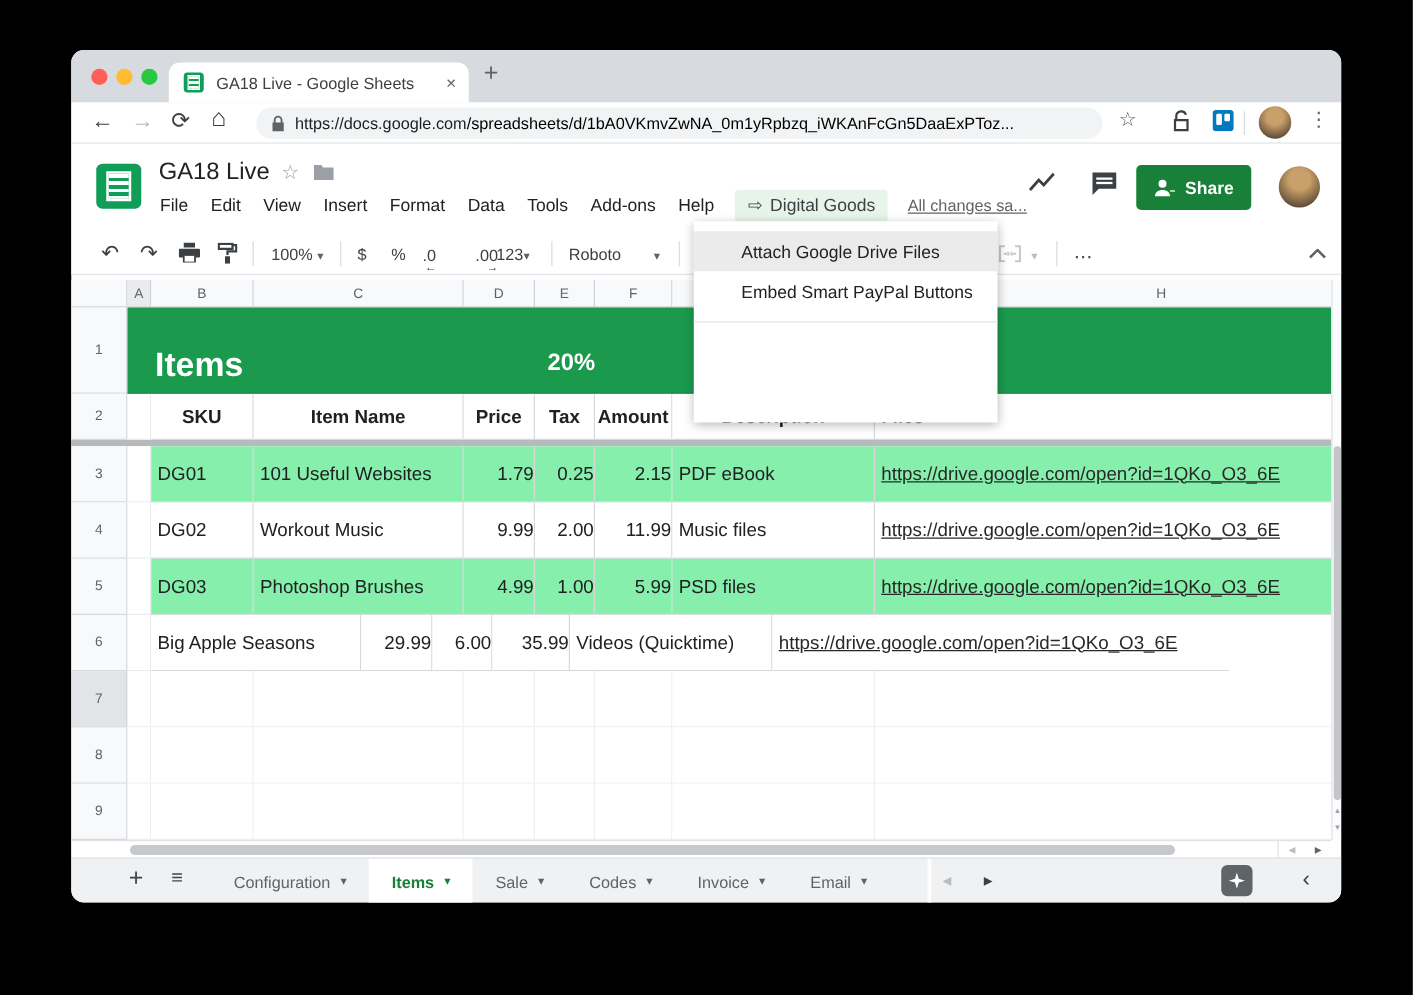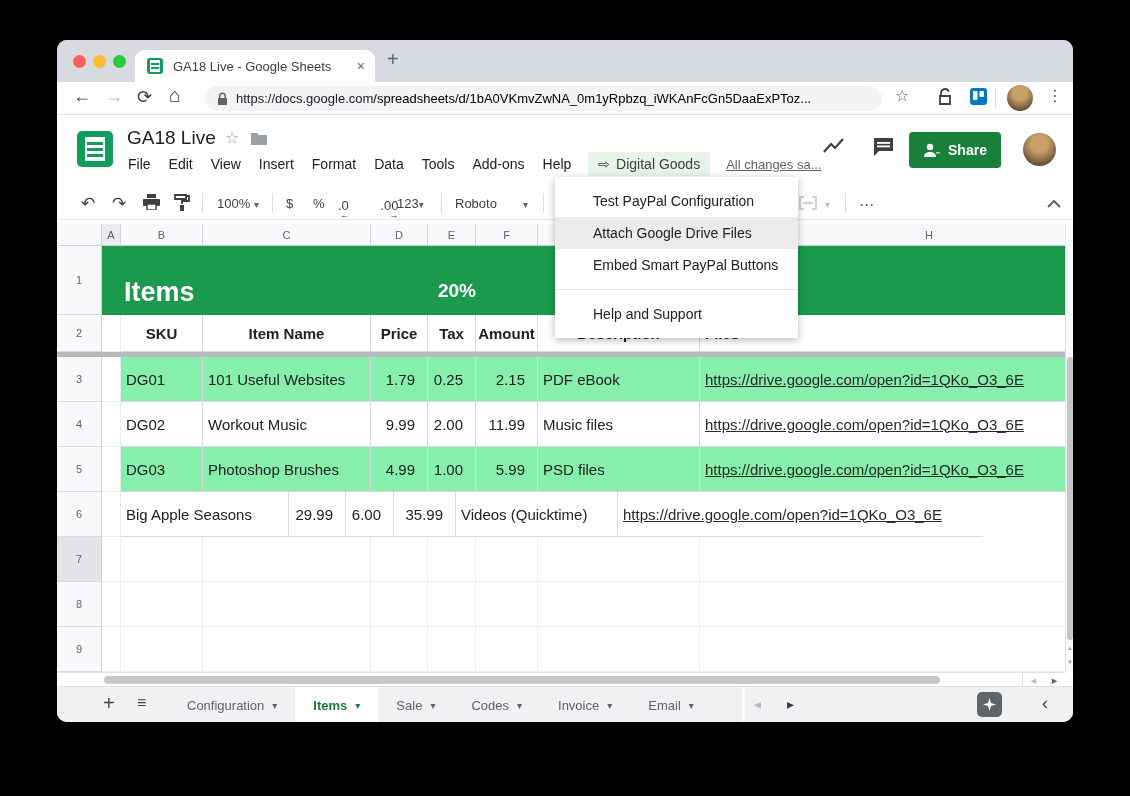--- a/index.html
+++ b/index.html
@@ -79,21 +79,21 @@
   #colhead .corner{width:45px;flex:0 0 45px;background:#f8f9fa;border-right:1px solid #cfd2d6;border-bottom:1px solid #cfd2d6;}
   #colhead .ph{padding-left:93px;}
   #row1 .rh,#row1-banner{height:69px;}
   #row1-banner{position:relative;width:963px;background:#1b9a4e;border-bottom:1px solid #17864395;}
   #banner-title{position:absolute;left:22px;bottom:6px;color:#fff;font-size:27px;font-weight:bold;}
   #banner-rate{position:absolute;left:326px;bottom:12px;width:48px;text-align:right;color:#fff;font-size:19px;font-weight:bold;}
   .hdr .cell{height:37px;font-weight:bold;justify-content:center;}
   .hdr .cell.lft{justify-content:flex-start;padding-left:5px;}
   .dr .cell{height:45px;}
   .dr .cell.txt{padding-left:5px;}
-  .dr .cell.num{justify-content:flex-end;padding-right:12px;}
+  .dr .cell.num{justify-content:flex-end;padding-right:0;}
   .band .cell{background:#86efac;}
   .band .cell.cA{background:#fff;}
   .dr .link{text-decoration:underline;color:#282828;padding-left:5px;}
   #frozen-divider{height:5px;width:1008px;background:#b7babd;}
   .er .cell{height:45px;border-color:#edeff2;background:#fff;}
 
   
   #vscroll{position:absolute;left:1008px;top:184px;width:8px;height:448px;background:#fafbfc;border-left:1px solid #e0e2e5;}
   #vthumb{position:absolute;left:1px;top:133px;width:6px;height:283px;background:#c3c5c8;border-radius:3px;}
   .vsarr{position:absolute;left:0;width:8px;font-size:7px;color:#9aa0a6;text-align:center;}
@@ -425,21 +425,19 @@
     <span id="tabnav-right">▸</span>
     <span id="explore-btn">
       <svg width="13" height="13" viewBox="0 0 13 13">
             <path d="M6.5 0L8 5l5 1.5L8 8l-1.5 5L5 8 0 6.5 5 5z" fill="#fff"></path>
           </svg>
     </span>
     <span id="panel-collapse">‹</span>
   </div>
 
   <div id="menu-popup">
-    <div class="pitem">Test PayPal Configuration</div>
     <div class="pitem hl">Attach Google Drive Files</div>
     <div class="pitem">Embed Smart PayPal Buttons</div>
     <div class="pdivider"></div>
-    <div class="pitem">Help and Support</div>
   </div>
 
 </div>
 </div>
 
 </body></html>

